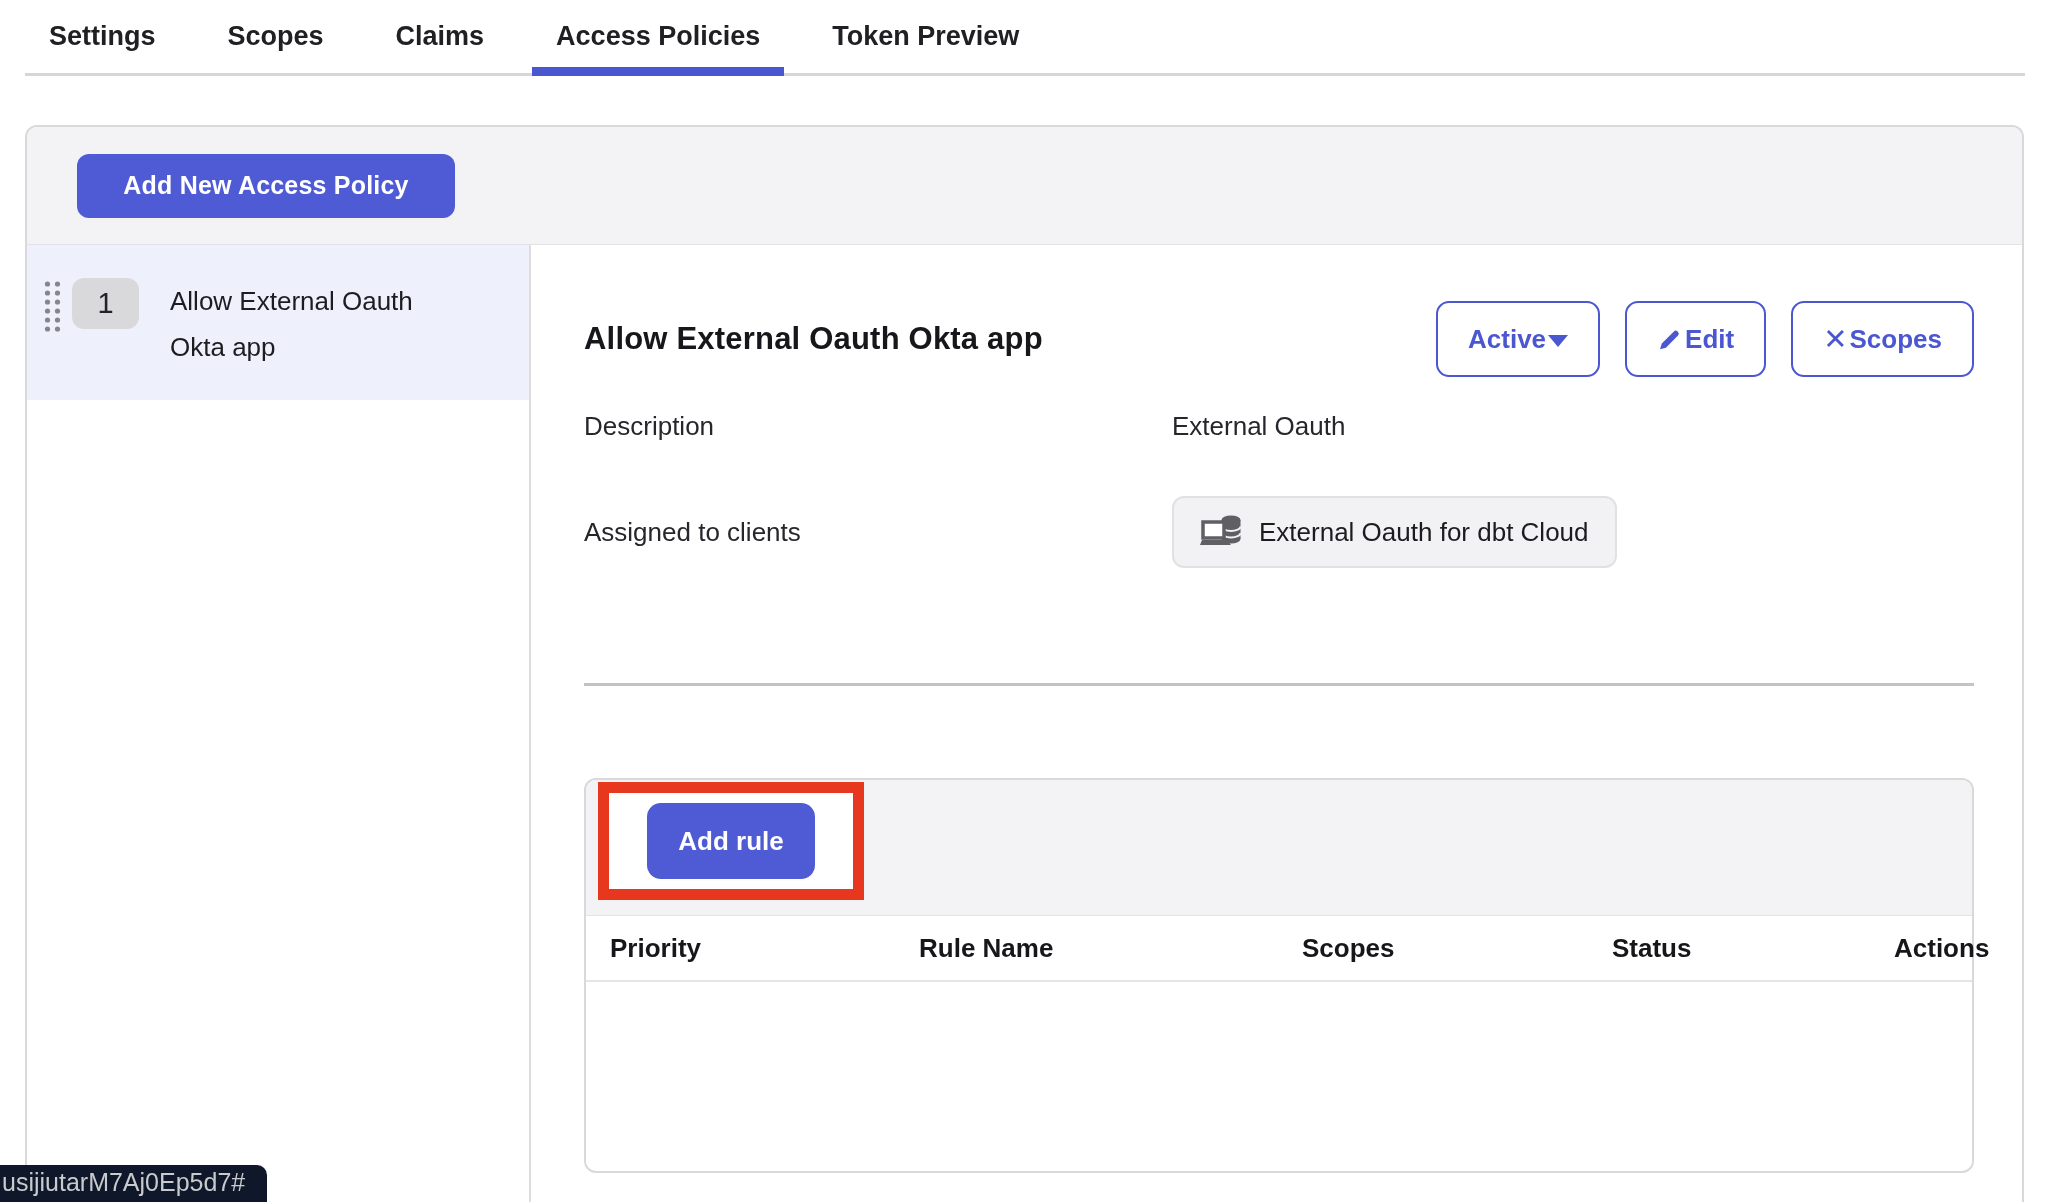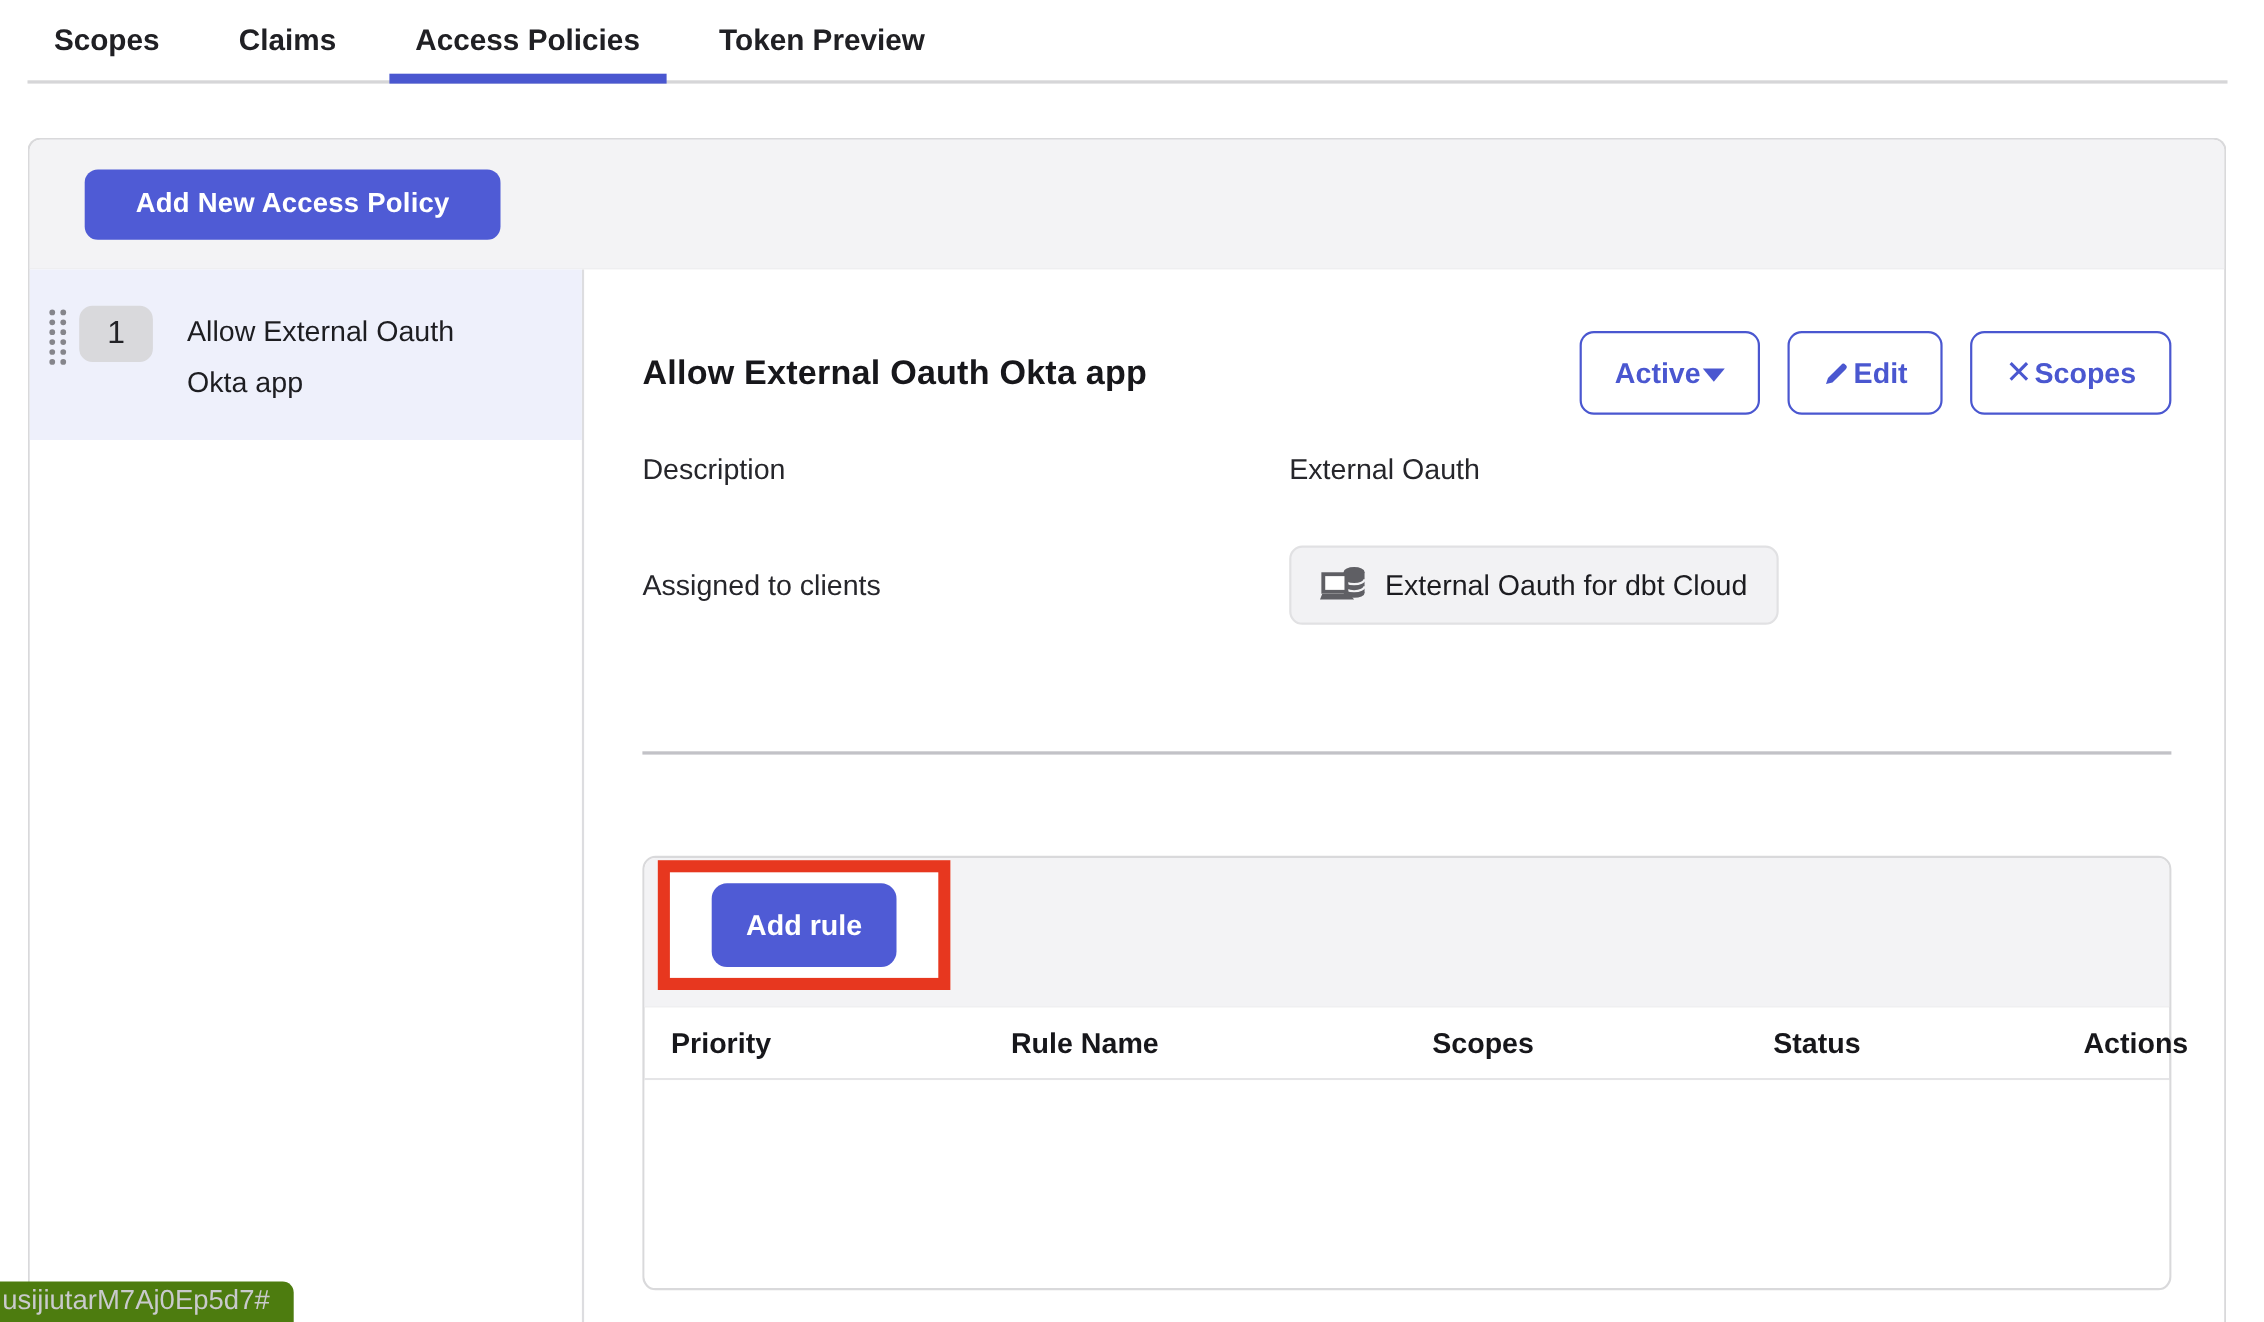--- a/index.html
+++ b/index.html
@@ -141,30 +141,31 @@
     font-size:26px; font-weight:700; color:#17171b;
     border-bottom:2px solid #e5e5e7;
     gap:37px;
   }
   .rules-body{ height:188px; border-radius:0 0 10px 10px; background:#fff; }
 
   
   .link-preview{
     position:absolute; left:0; bottom:0; z-index:5;
     height:37px; padding:0 22px 3px 2px;
-    background:#4d7c0f; color:#c9cacc;
+    background:#0f172a; color:#c9cacc;
     border-top-right-radius:10px;
     display:flex; align-items:center;
     font-size:25px; white-space:nowrap;
   }
 </style>
 </head>
 <body>
 
 <nav class="tabbar">
+  <div class="tab">Settings</div>
   <div class="tab">Scopes</div>
   <div class="tab">Claims</div>
   <div class="tab active">Access Policies</div>
   <div class="tab">Token Preview</div>
 </nav>
 
 <section class="container">
 
   <div class="band">
     <button class="add-policy-btn">Add New Access Policy</button>

